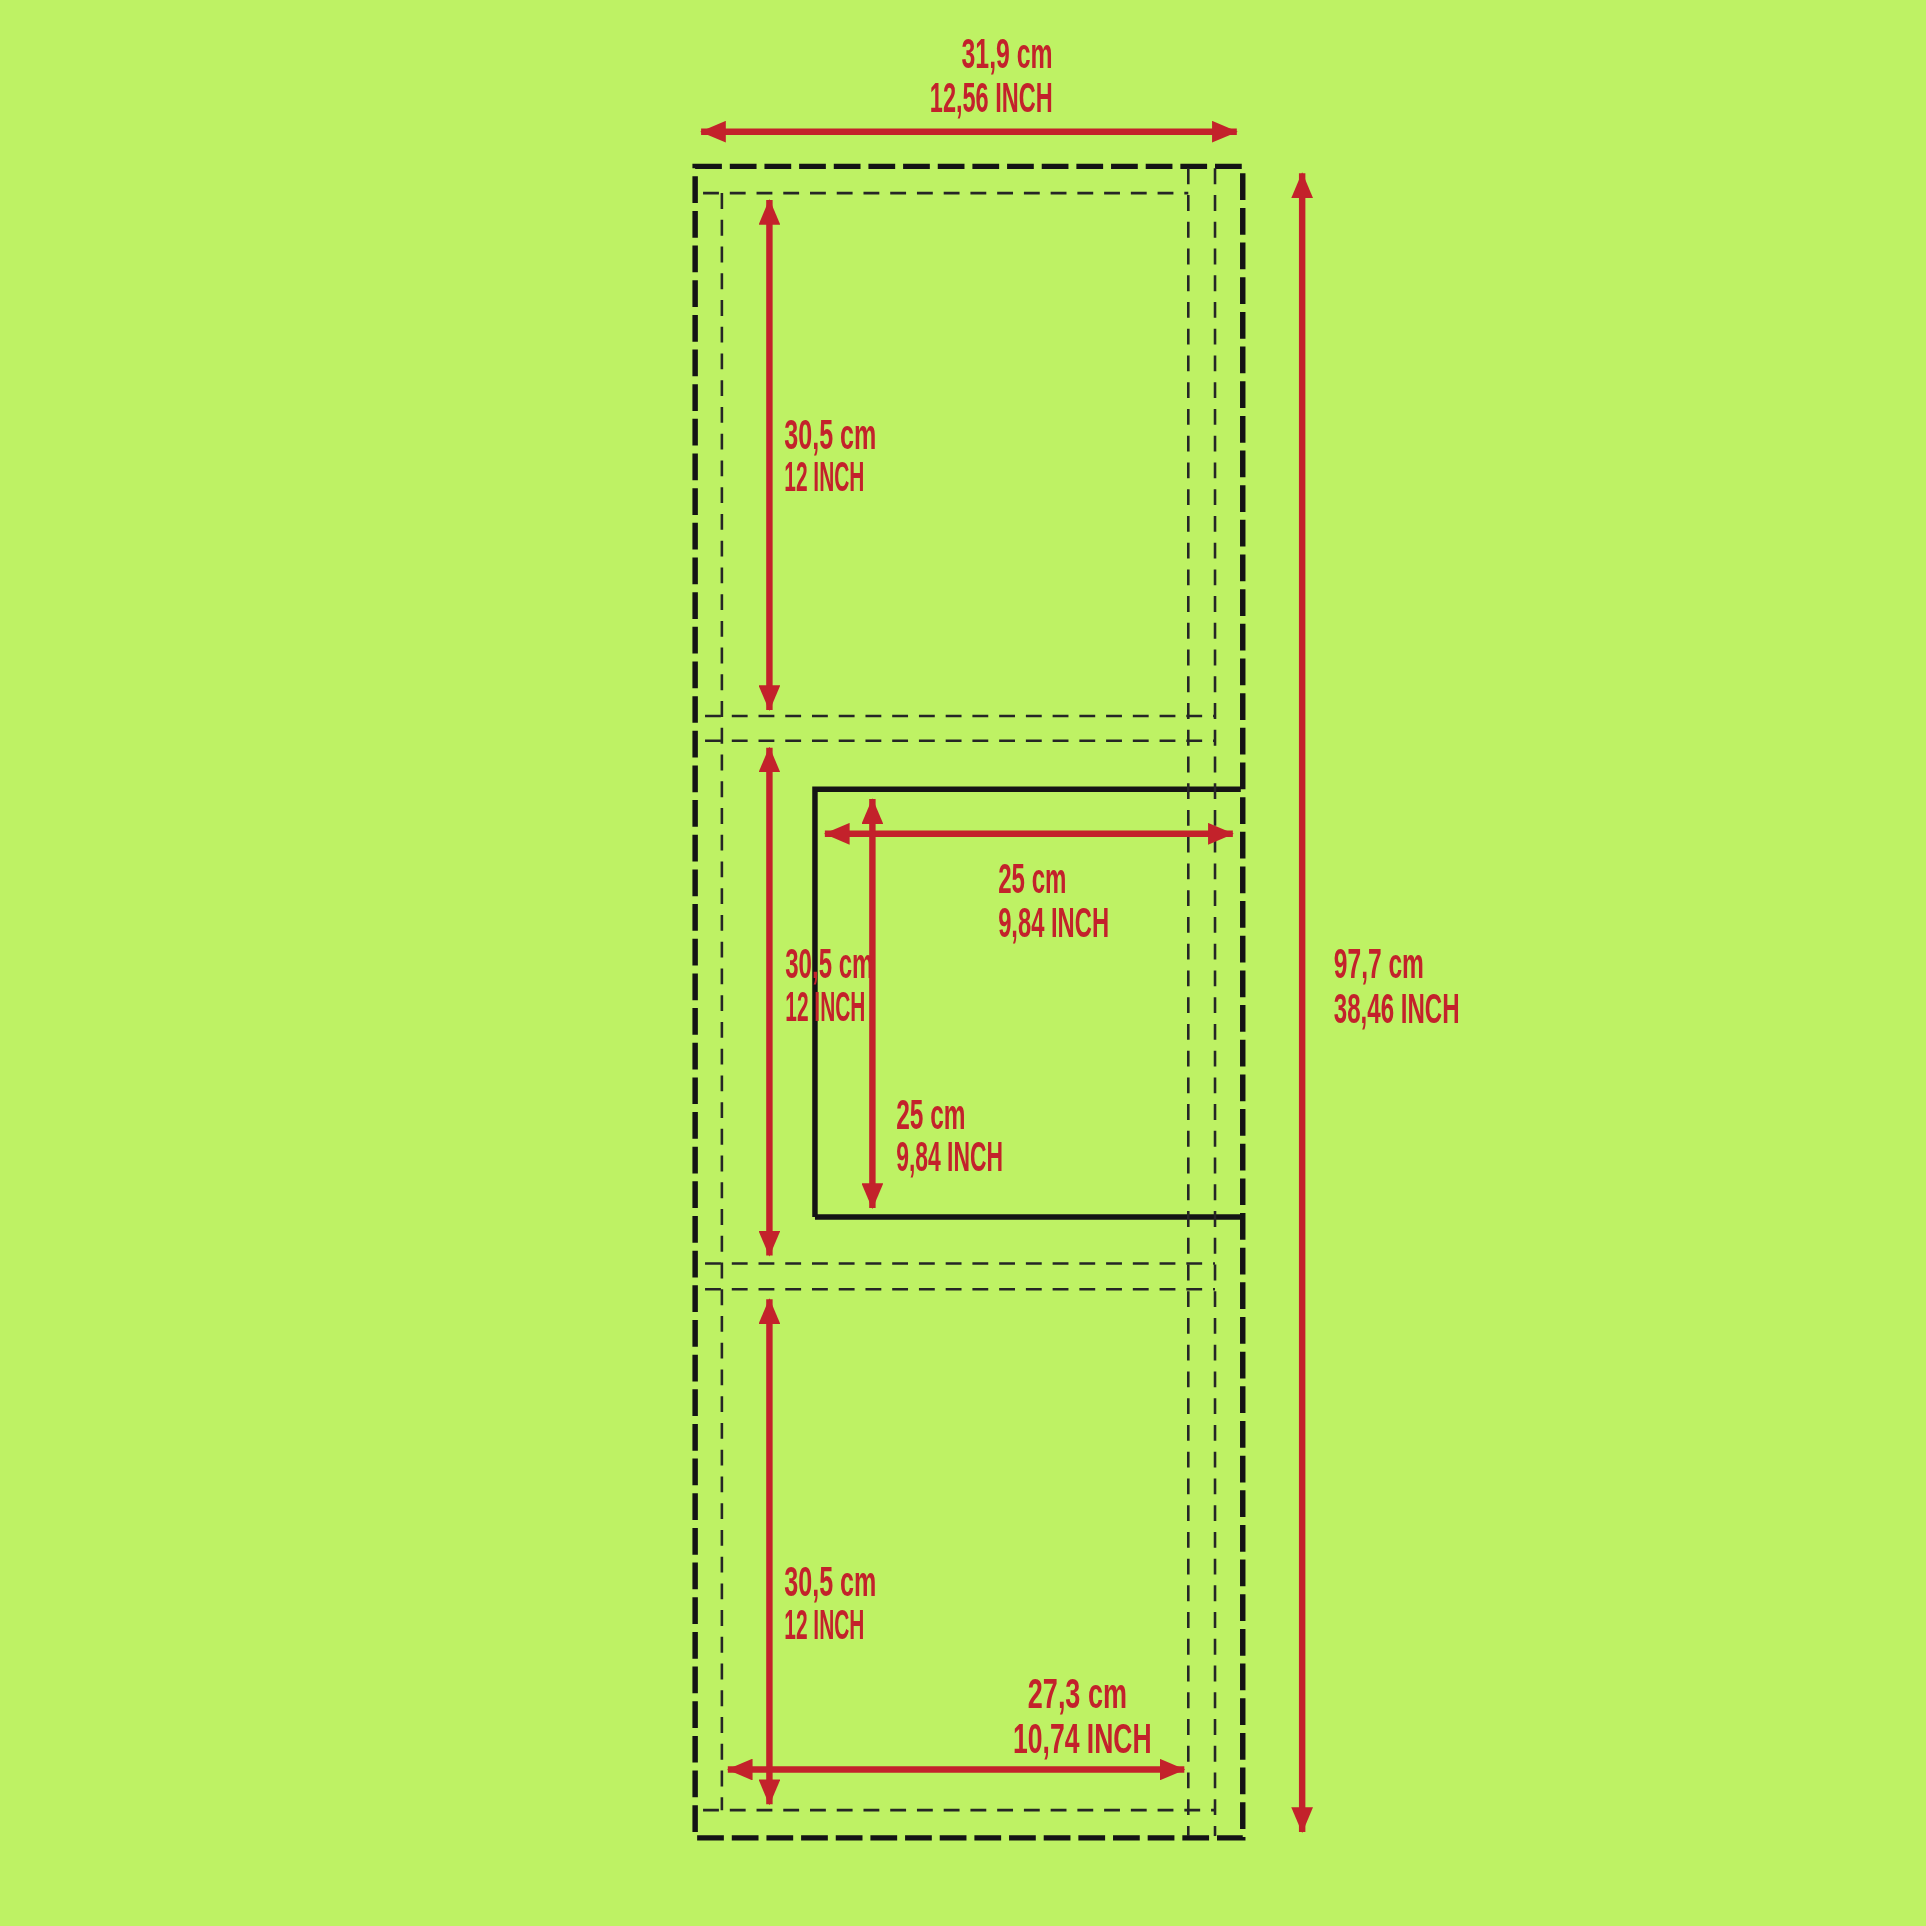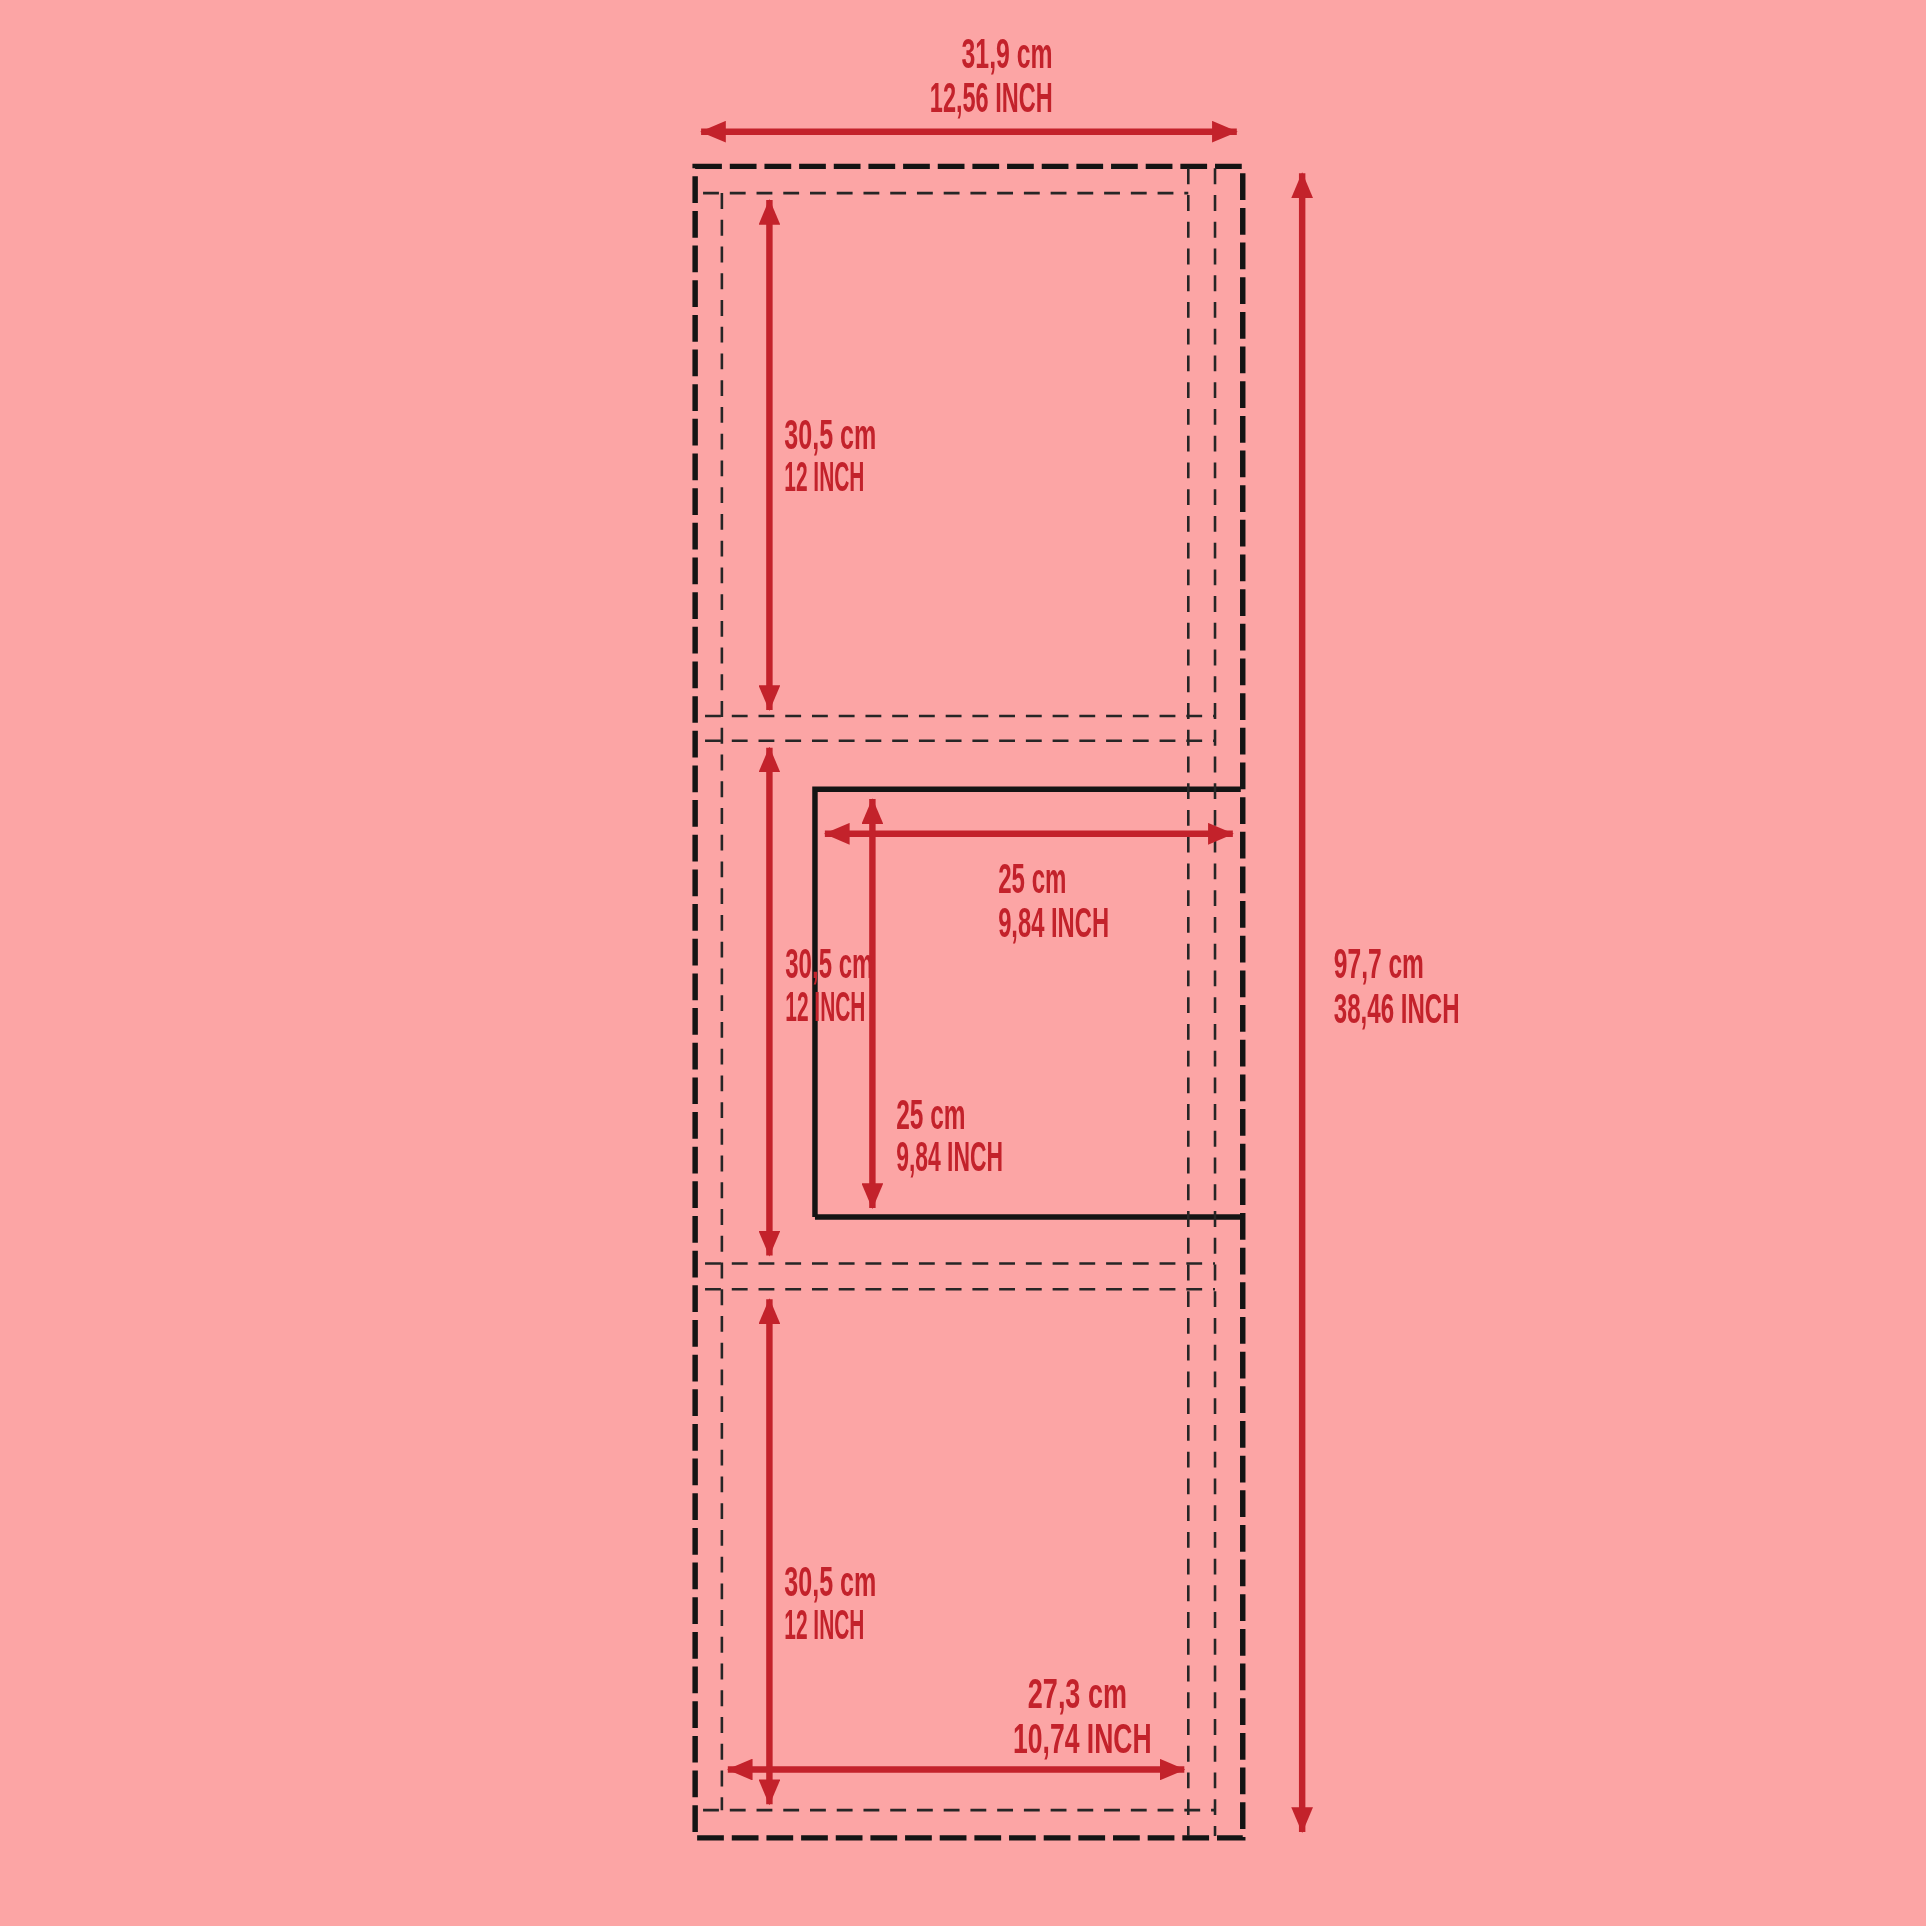--- a/index.html
+++ b/index.html
@@ -7,21 +7,21 @@
     padding: 0;
     background: #ffffff;
     width: 1927px;
     height: 1927px;
     font-family: "Liberation Sans", sans-serif;
   }
   .stage {
     position: relative;
     width: 1927px;
     height: 1927px;
-    background: #fca5a5;
+    background: #bef264;
     overflow: hidden;
   }
   svg { display: block; }
   .dim-label {
     font-family: "Liberation Sans", sans-serif;
     font-weight: bold;
     font-size: 42px;
   }
   .outline { fill: none; }
   .dashed-thin { fill: none; }

